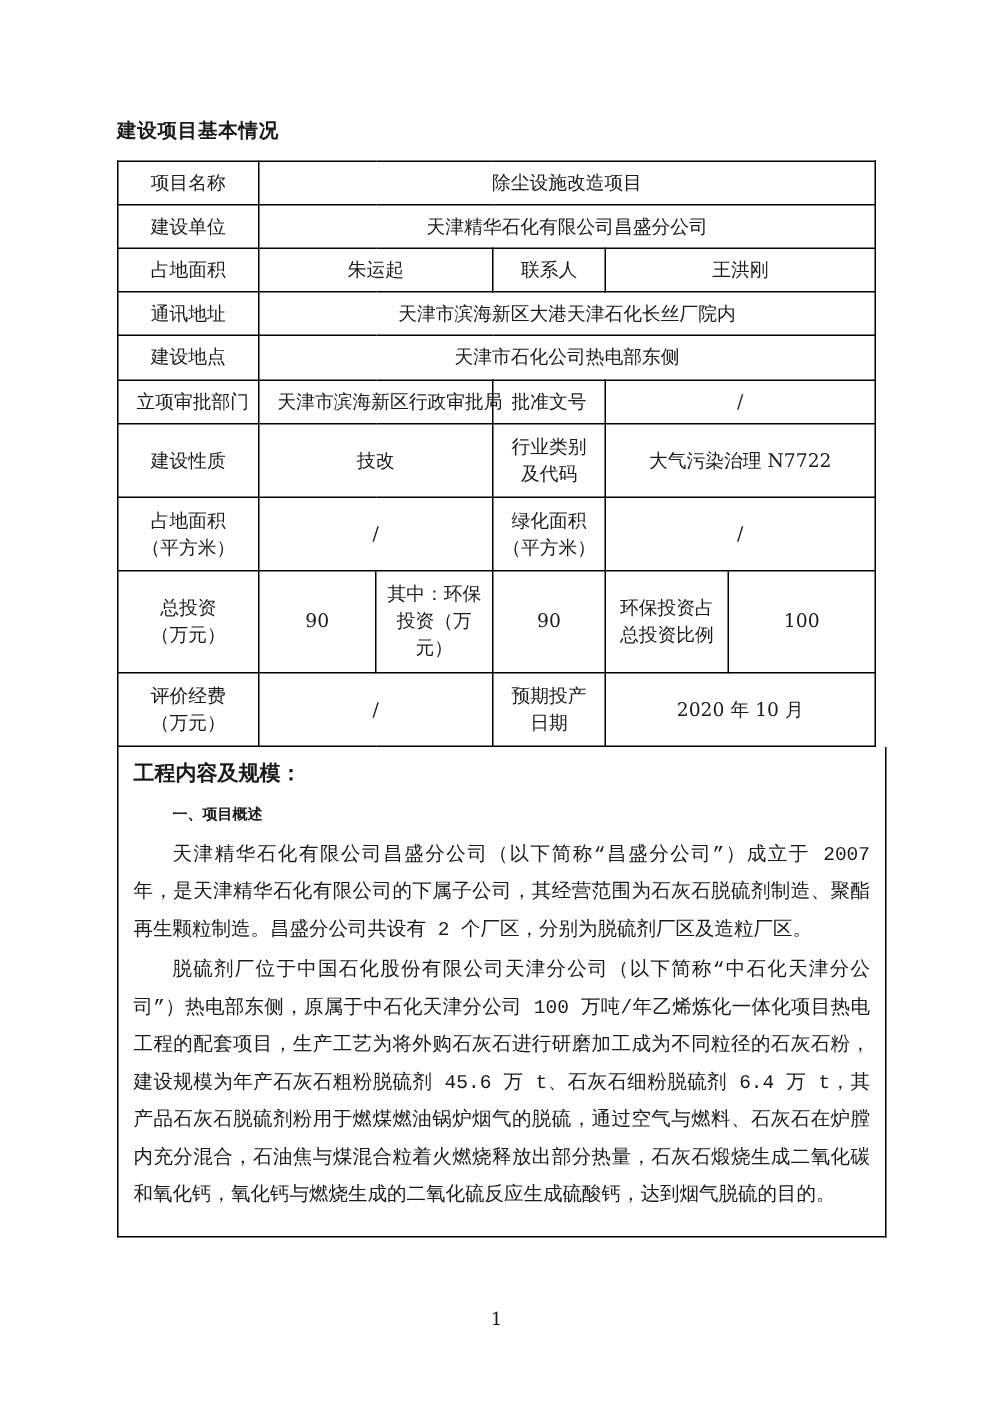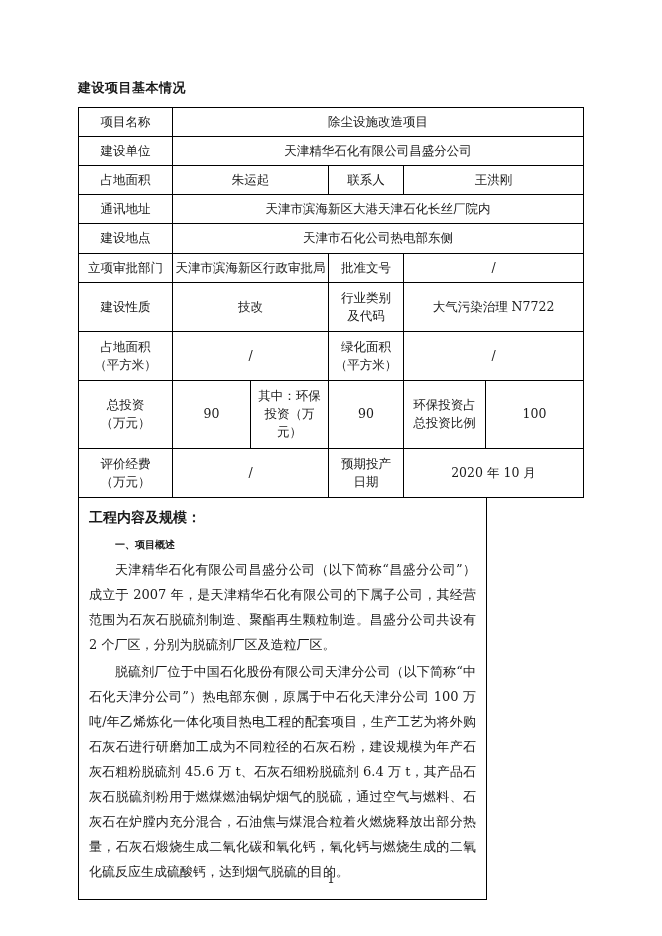--- a/index.html
+++ b/index.html
@@ -42,37 +42,38 @@
     border-collapse: collapse;
     width: 505px;
     table-layout: fixed;
   }
   table.info td {
     border: 1px solid #000;
     text-align: center;
     vertical-align: middle;
     font-size: 12.5px;
     line-height: 1.45;
-    padding: 5px 2px;
+    padding: 5px 12px;
     word-break: break-all;
   }
   table.info td.tall {
     padding: 6px 3px;
   }
   .nowrapcell {
     white-space: nowrap;
   }
 
   
   .section-box {
     border: 1px solid #000;
     border-top: none;
-    width: 409px;
+    width: 513px;
     box-sizing: border-box;
     padding: 8px 10px 12px 10px;
+    font-family: Liberation Mono, monospace;
   }
   .section-heading {
     font-size: 14px;
     font-weight: bold;
     margin: 2px 0 10px 0;
     line-height: 1.4;
   }
   .sub-heading {
     font-size: 10px;
     font-weight: bold;

